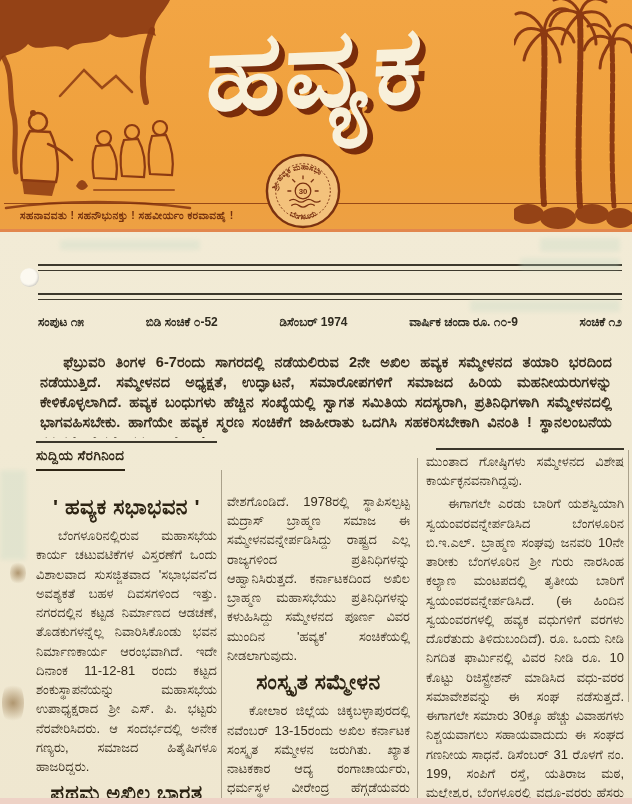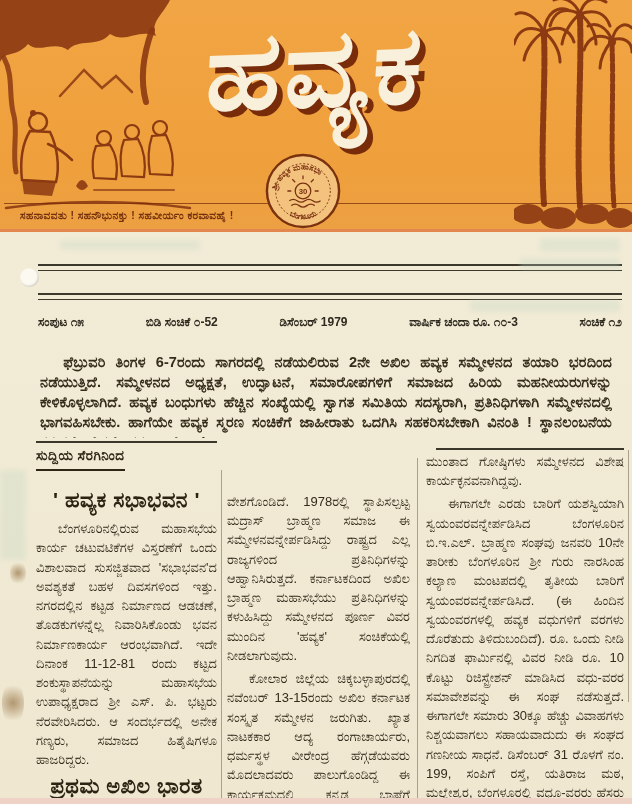--- a/index.html
+++ b/index.html
@@ -53,21 +53,21 @@
   .col3{left:426px;top:452px;width:198px;height:350px;}
   .top-rule{position:absolute;height:2px;background:#3b372b;}
   .tr1{left:36px;top:441px;width:181px;}
   .tr3{left:436px;top:448px;width:188px;}
   .vsep{position:absolute;width:1px;background:#aaa18b;}
   .v1{left:221px;top:470px;height:328px;}
   .v2{left:417px;top:458px;height:340px;}
   .v3{left:628px;top:450px;height:252px;}
 
   .kicker{display:inline-block;font-size:13.5px;font-weight:bold;color:#2e2515;
-          border-bottom:2px solid #2e2515;padding-bottom:3px;margin-bottom:12px;
+          border-bottom:2px solid #2e2515;padding-bottom:3px;margin-bottom:19px;
           text-indent:0;letter-spacing:.5px;}
   .col-head{font-size:21px;font-weight:bold;color:#2c2313;text-align:center;
           margin:4px 0 6px 0;text-indent:0;line-height:1.25;letter-spacing:.5px;}
 
   
   .ghost{position:absolute;background:#bed7c3;opacity:.28;filter:blur(2px);border-radius:3px;}
   .stain{position:absolute;border-radius:50%;
          background:radial-gradient(circle,rgba(124,84,32,.55),rgba(124,84,32,0) 70%);}
   .bottom-strip{position:absolute;left:0;bottom:0;width:100%;height:6px;background:#eed2c6;}
 </style>
@@ -175,22 +175,22 @@
         <path d="M28,55 q4,-3 8,0 q4,3 8,0 q4,-3 8,0"></path>
       </g>
       <text x="40" y="43" text-anchor="middle" font-size="8" font-weight="bold" fill="#7a3110">30</text>
     </svg>
   </div>
 
   <div class="rule rule-top"></div>
   <div class="issue-bar">
     <span>ಸಂಪುಟ ೧೫</span>
     <span>ಬಿಡಿ ಸಂಚಿಕೆ ೦-52</span>
-    <span>ಡಿಸೆಂಬರ್ 1979</span>
-    <span>ವಾರ್ಷಿಕ ಚಂದಾ ರೂ. ೧೦-3</span>
+    <span>ಡಿಸೆಂಬರ್ 1974</span>
+    <span>ವಾರ್ಷಿಕ ಚಂದಾ ರೂ. ೧೦-9</span>
     <span>ಸಂಚಿಕೆ ೧೨</span>
   </div>
   <div class="rule rule-bot"></div>
   <div class="punch-hole"></div>
 
   <div class="lead">ಫೆಬ್ರುವರಿ ತಿಂಗಳ 6-7ರಂದು ಸಾಗರದಲ್ಲಿ ನಡೆಯಲಿರುವ 2ನೇ ಅಖಿಲ ಹವ್ಯಕ ಸಮ್ಮೇಳನದ ತಯಾರಿ ಭರದಿಂದ ನಡೆಯುತ್ತಿದೆ. ಸಮ್ಮೇಳನದ ಅಧ್ಯಕ್ಷತೆ, ಉದ್ಘಾಟನೆ, ಸಮಾರೋಪಗಳಿಗೆ ಸಮಾಜದ ಹಿರಿಯ ಮಹನೀಯರುಗಳನ್ನು ಕೇಳಿಕೊಳ್ಳಲಾಗಿದೆ. ಹವ್ಯಕ ಬಂಧುಗಳು ಹೆಚ್ಚಿನ ಸಂಖ್ಯೆಯಲ್ಲಿ ಸ್ವಾಗತ ಸಮಿತಿಯ ಸದಸ್ಯರಾಗಿ, ಪ್ರತಿನಿಧಿಗಳಾಗಿ ಸಮ್ಮೇಳನದಲ್ಲಿ ಭಾಗವಹಿಸಬೇಕು. ಹಾಗೆಯೇ ಹವ್ಯಕ ಸ್ಮರಣ ಸಂಚಿಕೆಗೆ ಜಾಹೀರಾತು ಒದಗಿಸಿ ಸಹಕರಿಸಬೇಕಾಗಿ ವಿನಂತಿ ! ಸ್ಥಾನಲಂಬನೆಯ ತತ್ವದಮೇಲೆ ಸಮ್ಮೇಳನ. ಪಾಲ್ಗೊಳ್ಳಿ !</div>
 
   <div class="top-rule tr1"></div>
   <div class="top-rule tr3"></div>
   <div class="vsep v1"></div>
@@ -200,20 +200,21 @@
   <div class="col col1">
     <span class="kicker">ಸುದ್ದಿಯ ಸೆರಗಿನಿಂದ</span>
     <div class="col-head">' ಹವ್ಯಕ ಸಭಾಭವನ '</div>
     <p>ಬೆಂಗಳೂರಿನಲ್ಲಿರುವ ಮಹಾಸಭೆಯ ಕಾರ್ಯ ಚಟುವಟಿಕೆಗಳ ವಿಸ್ತರಣೆಗೆ ಒಂದು ವಿಶಾಲವಾದ ಸುಸಜ್ಜಿತವಾದ 'ಸಭಾಭವನ'ದ ಅವಶ್ಯಕತೆ ಬಹಳ ದಿವಸಗಳಿಂದ ಇತ್ತು. ನಗರದಲ್ಲಿನ ಕಟ್ಟಡ ನಿರ್ಮಾಣದ ಆಡಚಣೆ, ತೊಡಕುಗಳನ್ನೆಲ್ಲ ನಿವಾರಿಸಿಕೊಂಡು ಭವನ ನಿರ್ಮಾಣಕಾರ್ಯ ಆರಂಭವಾಗಿದೆ. ಇದೇ ದಿನಾಂಕ 11-12-81 ರಂದು ಕಟ್ಟದ ಶಂಕುಸ್ಥಾಪನೆಯನ್ನು ಮಹಾಸಭೆಯ ಉಪಾಧ್ಯಕ್ಷರಾದ ಶ್ರೀ ಎಸ್. ಪಿ. ಭಟ್ಟರು ನೆರವೇರಿಸಿದರು. ಆ ಸಂದರ್ಭದಲ್ಲಿ ಅನೇಕ ಗಣ್ಯರು, ಸಮಾಜದ ಹಿತೈಷಿಗಳೂ ಹಾಜರಿದ್ದರು.</p>
     <div class="col-head">ಪ್ರಥಮ ಅಖಿಲ ಭಾರತ ಬ್ರಾಹ್ಮಣ ಸಮ್ಮೇಳನ</div>
     
   </div>
 
   <div class="col col2">
     <p class="noindent">ವೇಶಗೊಂಡಿದೆ. 1978ರಲ್ಲಿ ಸ್ಥಾಪಿಸಲ್ಪಟ್ಟ ಮದ್ರಾಸ್ ಬ್ರಾಹ್ಮಣ ಸಮಾಜ ಈ ಸಮ್ಮೇಳನವನ್ನೇರ್ಪಡಿಸಿದ್ದು ರಾಷ್ಟ್ರದ ಎಲ್ಲ ರಾಜ್ಯಗಳಿಂದ ಪ್ರತಿನಿಧಿಗಳನ್ನು ಆಹ್ವಾನಿಸಿರುತ್ತದೆ. ಕರ್ನಾಟಕದಿಂದ ಅಖಿಲ ಬ್ರಾಹ್ಮಣ ಮಹಾಸಭೆಯು ಪ್ರತಿನಿಧಿಗಳನ್ನು ಕಳುಹಿಸಿದ್ದು ಸಮ್ಮೇಳನದ ಪೂರ್ಣ ವಿವರ ಮುಂದಿನ 'ಹವ್ಯಕ' ಸಂಚಿಕೆಯಲ್ಲಿ ನೀಡಲಾಗುವುದು.</p>
+    <div class="col-head">ಸಂಸ್ಕೃತ ಸಮ್ಮೇಳನ</div>
     <p>ಕೋಲಾರ ಜಿಲ್ಲೆಯ ಚಿಕ್ಕಬಳ್ಳಾಪುರದಲ್ಲಿ ನವೆಂಬರ್ 13-15ರಂದು ಅಖಿಲ ಕರ್ನಾಟಕ ಸಂಸ್ಕೃತ ಸಮ್ಮೇಳನ ಜರುಗಿತು. ಖ್ಯಾತ ನಾಟಕಕಾರ ಆದ್ಯ ರಂಗಾಚಾರ್ಯರು, ಧರ್ಮಸ್ಥಳ ವೀರೇಂದ್ರ ಹೆಗ್ಗಡೆಯವರು ಮೊದಲಾದವರು ಪಾಲುಗೊಂಡಿದ್ದ ಈ ಕಾರ್ಯಕ್ರಮದಲ್ಲಿ ಕನ್ನಡ ಭಾಷೆಗೆ ಮಾತೃಸ್ಥಾನದಲ್ಲಿರುವ ಸನಾತನ ಸಂಸ್ಕೃತಿಯ ಪ್ರತೀಕ 'ಸಂಸ್ಕೃತ' ಭಾಷೆಯ ಸರ್ವಾಂಗೀಣ ಪ್ರಗತಿ ಇಂದು ಅನಿವಾರ್ಯವೆಂಬ ಅಭಿಪ್ರಾಯ ವ್ಯಕ್ತವಾಯಿತು. "ಆಧುನಿಕ ಸಂಸ್ಕೃತ ಸಾಹಿತ್ಯ, ವಿಜ್ಞಾನಕ್ಕೆ ಸಂಸ್ಕೃತದ ಕೊಡುಗೆ"</p>
   </div>
 
   <div class="col col3">
     <p class="noindent">ಮುಂತಾದ ಗೋಷ್ಠಿಗಳು ಸಮ್ಮೇಳನದ ವಿಶೇಷ ಕಾರ್ಯಕ್ಳನವನಾಗಿದ್ದವು.</p>
     <p>ಈಗಾಗಲೇ ಎರಡು ಬಾರಿಗೆ ಯಶಸ್ವಿಯಾಗಿ ಸ್ವಯಂವರವನ್ನೇರ್ಪಡಿಸಿದ ಬೆಂಗಳೂರಿನ ಬಿ.ಇ.ಎಲ್. ಬ್ರಾಹ್ಮಣ ಸಂಘವು ಜನವರಿ 10ನೇ ತಾರೀಕು ಬೆಂಗಳೂರಿನ ಶ್ರೀ ಗುರು ನಾರಸಿಂಹ ಕಲ್ಯಾಣ ಮಂಟಪದಲ್ಲಿ ತೃತೀಯ ಬಾರಿಗೆ ಸ್ವಯಂವರವನ್ನೇರ್ಪಡಿಸಿದೆ. (ಈ ಹಿಂದಿನ ಸ್ವಯಂವರಗಳಲ್ಲಿ ಹವ್ಯಕ ವಧುಗಳಿಗೆ ವರಗಳು ದೊರೆತುದು ತಿಳಿದುಬಂದಿದೆ). ರೂ. ಒಂದು ನೀಡಿ ನಿಗದಿತ ಫಾರ್ಮಿನಲ್ಲಿ ವಿವರ ನೀಡಿ ರೂ. 10 ಕೊಟ್ಟು ರಿಜಿಸ್ಟ್ರೇಶನ್ ಮಾಡಿಸಿದ ವಧು-ವರರ ಸಮಾವೇಶವನ್ನು ಈ ಸಂಘ ನಡೆಸುತ್ತದೆ. ಈಗಾಗಲೇ ಸಮಾರು 30ಕ್ಕೂ ಹೆಚ್ಚು ವಿವಾಹಗಳು ನಿಶ್ಚಯವಾಗಲು ಸಹಾಯವಾದುದು ಈ ಸಂಘದ ಗಣನೀಯ ಸಾಧನೆ. ಡಿಸೆಂಬರ್ 31 ರೊಳಗೆ ನಂ. 199, ಸಂಪಿಗೆ ರಸ್ತೆ, ಯತಿರಾಜ ಮಠ, ಮಲ್ಲೇಶ್ವರ, ಬೆಂಗಳೂರಲ್ಲಿ ವಧೂ-ವರರು ಹೆಸರು ನೋಂದಾಯಿಸಬಹುದು.</p>
   </div>
 
   <div class="ghost" style="left:540px;top:238px;width:80px;height:14px;"></div>
   <div class="ghost" style="left:520px;top:258px;width:100px;height:12px;"></div>

